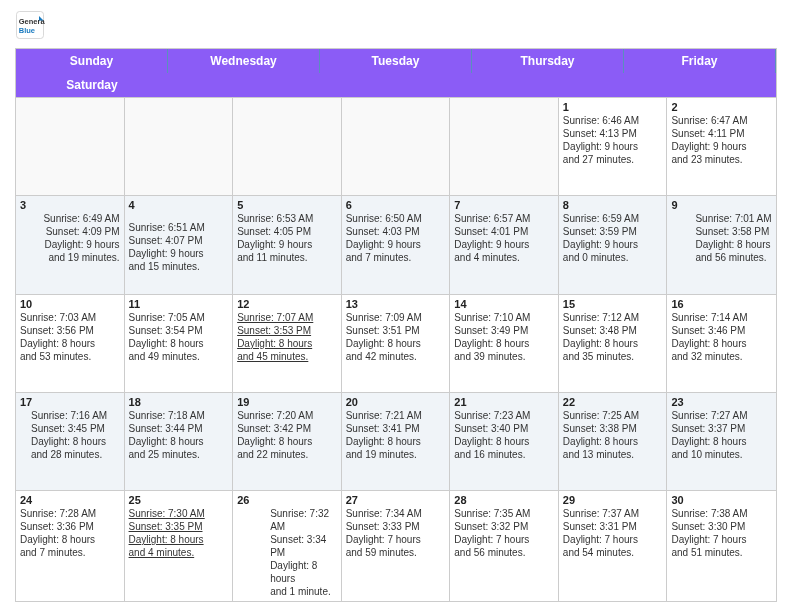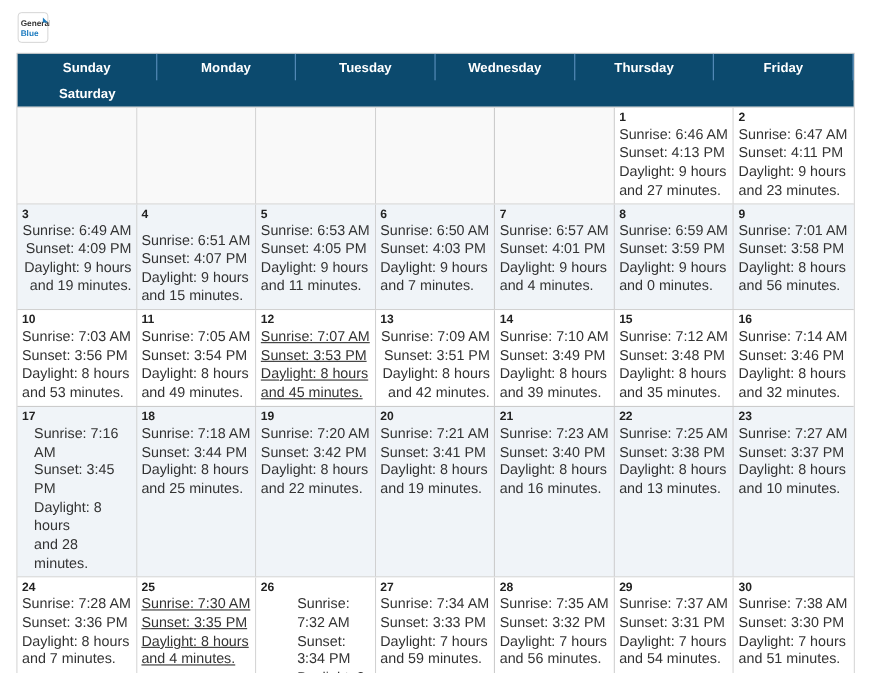--- a/index.html
+++ b/index.html
@@ -52,22 +52,22 @@
       color: #555;
     }
     .calendar {
       flex: 1;
       display: flex;
       flex-direction: column;
       border: 1px solid #ccc;
     }
     .cal-header {
       display: grid;
-      grid-template-columns: repeat(6, 1fr);
-      background: #0c4a6e;
+      grid-template-columns: repeat(5, 1fr);
+      background: #8b5cf6;
     }
     .cal-header-cell {
       color: white;
       font-size: 12px;
       font-weight: bold;
       text-align: center;
       padding: 5px 2px;
       border-right: 1px solid #5a8fbd;
     }
     .cal-header-cell:last-child { border-right: none; }
@@ -93,21 +93,21 @@
     .cal-cell:last-child { border-right: none; }
     .cal-cell.empty { background: #f9f9f9; }
     .cal-cell.alt-row { background: #f0f4f8; }
     .day-num {
       font-size: 11px;
       font-weight: bold;
       margin-bottom: 1px;
       color: #222;
     }
     .day-info {
-      font-size: 13px;
+      font-size: 10px;
       line-height: 1.3;
       color: #333;
     }
   </style>
 </head>
 <body>
 
 <div class="page">
   <div class="header">
     <div class="logo">
@@ -126,23 +126,22 @@
     </div>
     <div class="title-block">
       <div class="month-title"></div>
       <div class="location"></div>
     </div>
   </div>
 
   <div class="calendar">
     <div class="cal-header">
     <div class="cal-header-cell">Sunday</div>
-        <div class="cal-header-cell">Monday</div>
+        <div class="cal-header-cell">Wednesday</div>
         <div class="cal-header-cell">Tuesday</div>
-        <div class="cal-header-cell">Wednesday</div>
         <div class="cal-header-cell">Thursday</div>
         <div class="cal-header-cell">Friday</div>
         <div class="cal-header-cell">Saturday</div>
       </div>
     <div class="cal-body">
     <div class="cal-row">
           <div class="cal-cell empty"></div>
           <div class="cal-cell empty"></div>
           <div class="cal-cell empty"></div>
           <div class="cal-cell empty"></div>
@@ -200,21 +199,21 @@
           </div>
           <div class="cal-cell alt-row">
             <div class="day-num">8</div>
             <div class="day-info" style="white-space: pre-line;">Sunrise: 6:59 AM
 Sunset: 3:59 PM
 Daylight: 9 hours
 and 0 minutes.</div>
           </div>
           <div class="cal-cell alt-row">
             <div class="day-num">9</div>
-            <div class="day-info" style="white-space: pre-line;">Sunrise: 7:01 AM
+            <div class="day-info" style="white-space: pre-line; margin-left: 24px;">Sunrise: 7:01 AM
 Sunset: 3:58 PM
 Daylight: 8 hours
 and 56 minutes.</div>
           </div>
         </div>
         <div class="cal-row">
           <div class="cal-cell">
             <div class="day-num">10</div>
             <div class="day-info" style="white-space: pre-line;">Sunrise: 7:03 AM
 Sunset: 3:56 PM
@@ -230,21 +229,21 @@
           </div>
           <div class="cal-cell">
             <div class="day-num">12</div>
             <div class="day-info" style="white-space: pre-line; text-decoration: underline;">Sunrise: 7:07 AM
 Sunset: 3:53 PM
 Daylight: 8 hours
 and 45 minutes.</div>
           </div>
           <div class="cal-cell">
             <div class="day-num">13</div>
-            <div class="day-info" style="white-space: pre-line; text-align: right;">Sunrise: 7:09 AM
+            <div class="day-info" style="white-space: pre-line;">Sunrise: 7:09 AM
 Sunset: 3:51 PM
 Daylight: 8 hours
 and 42 minutes.</div>
           </div>
           <div class="cal-cell">
             <div class="day-num">14</div>
             <div class="day-info" style="white-space: pre-line;">Sunrise: 7:10 AM
 Sunset: 3:49 PM
 Daylight: 8 hours
 and 39 minutes.</div>

